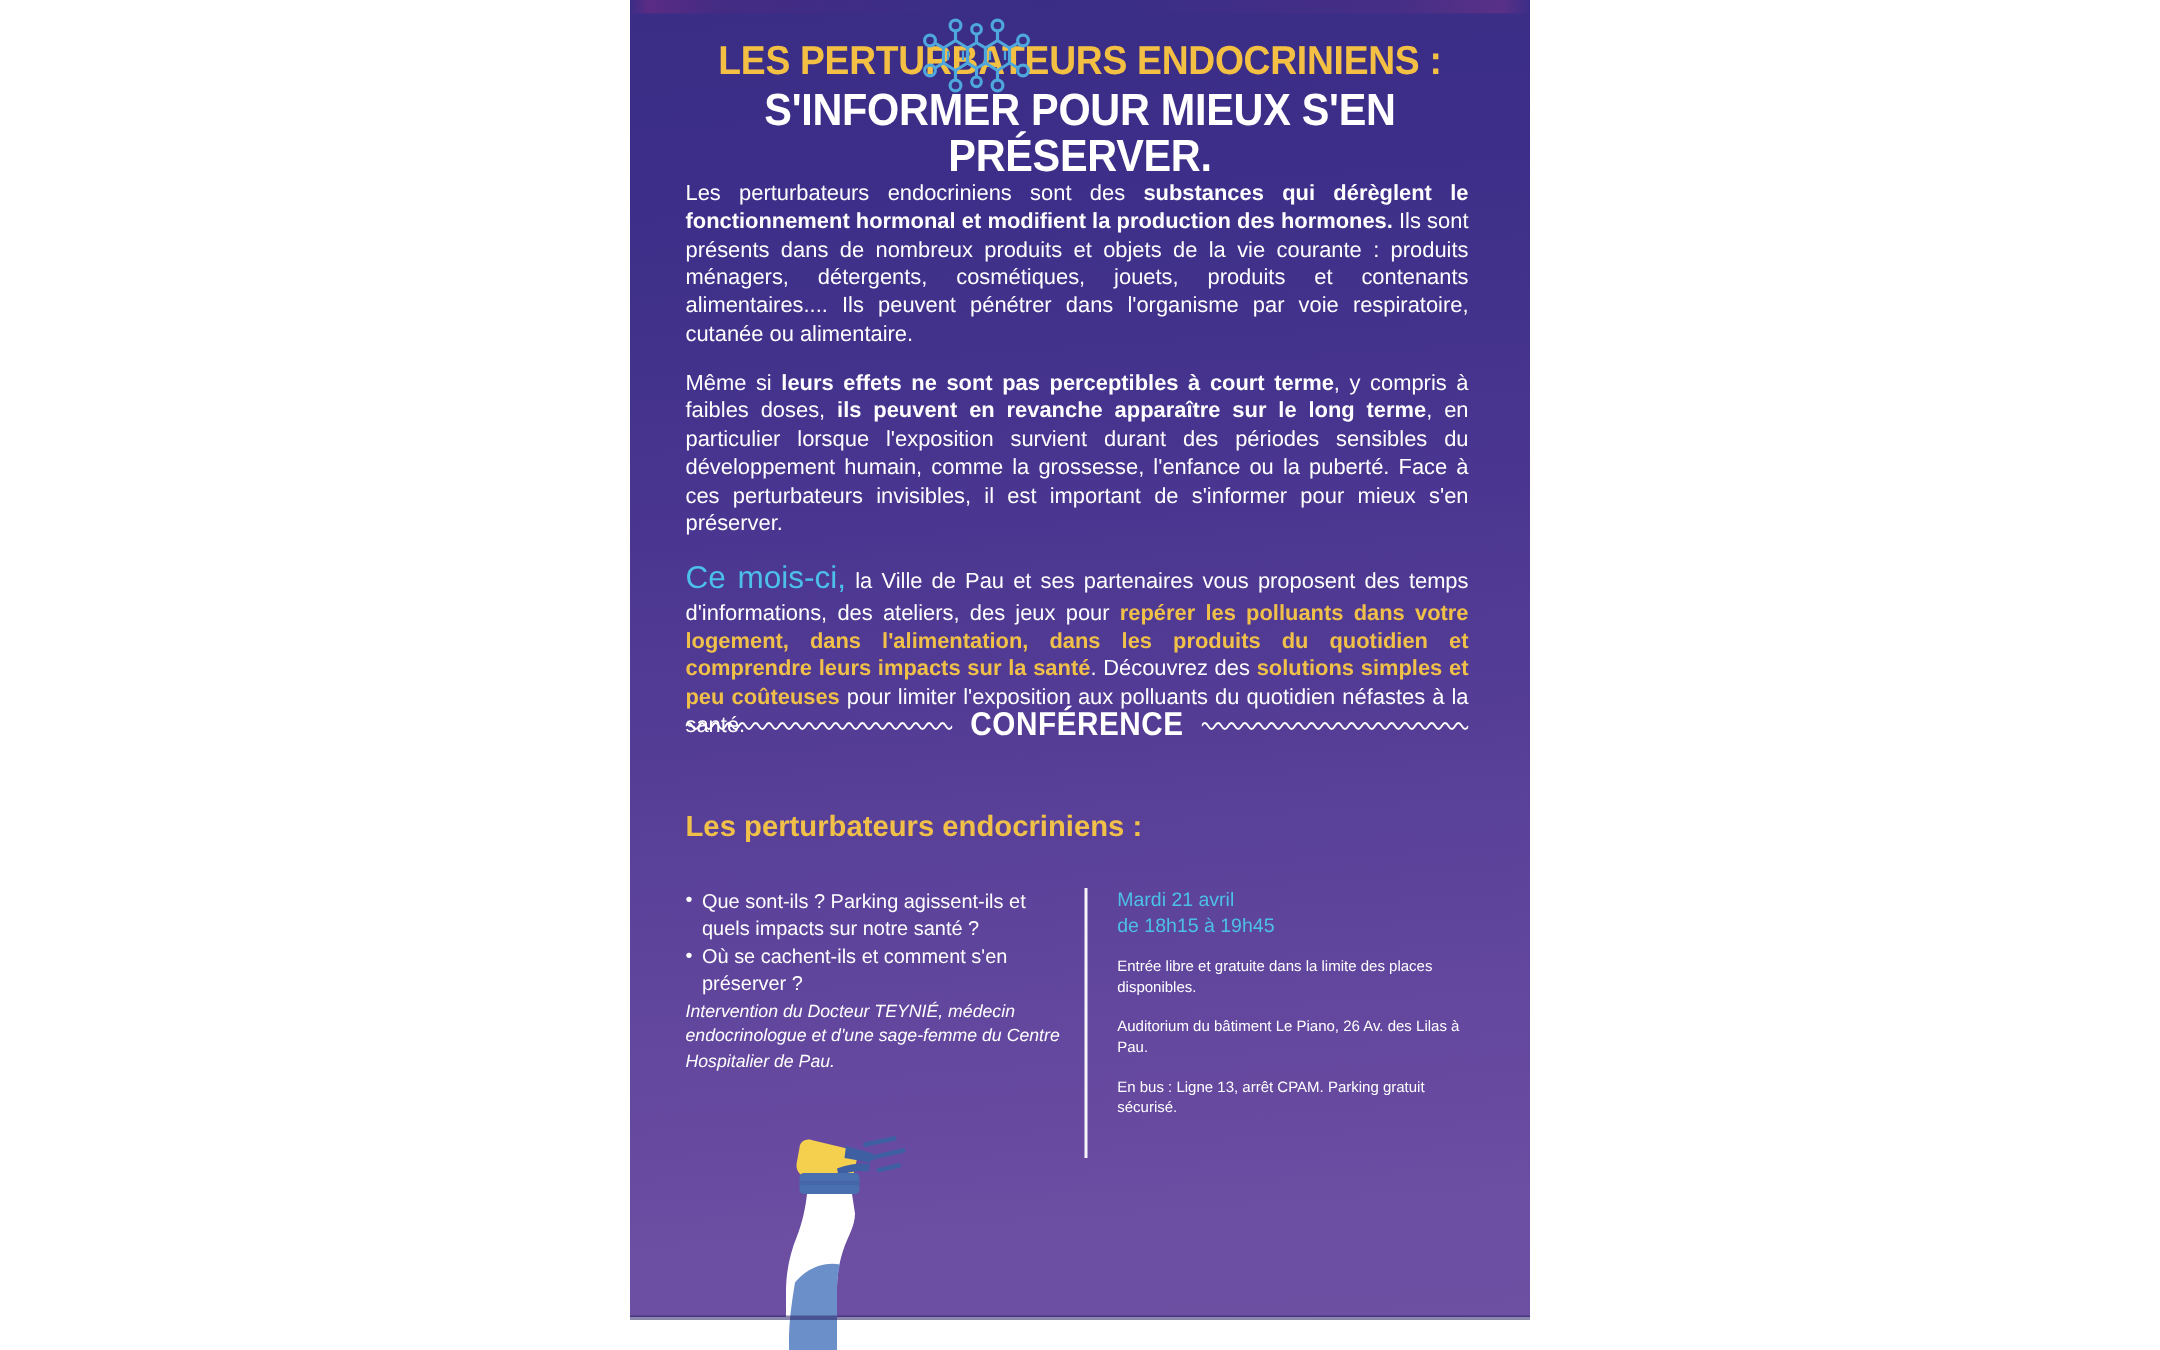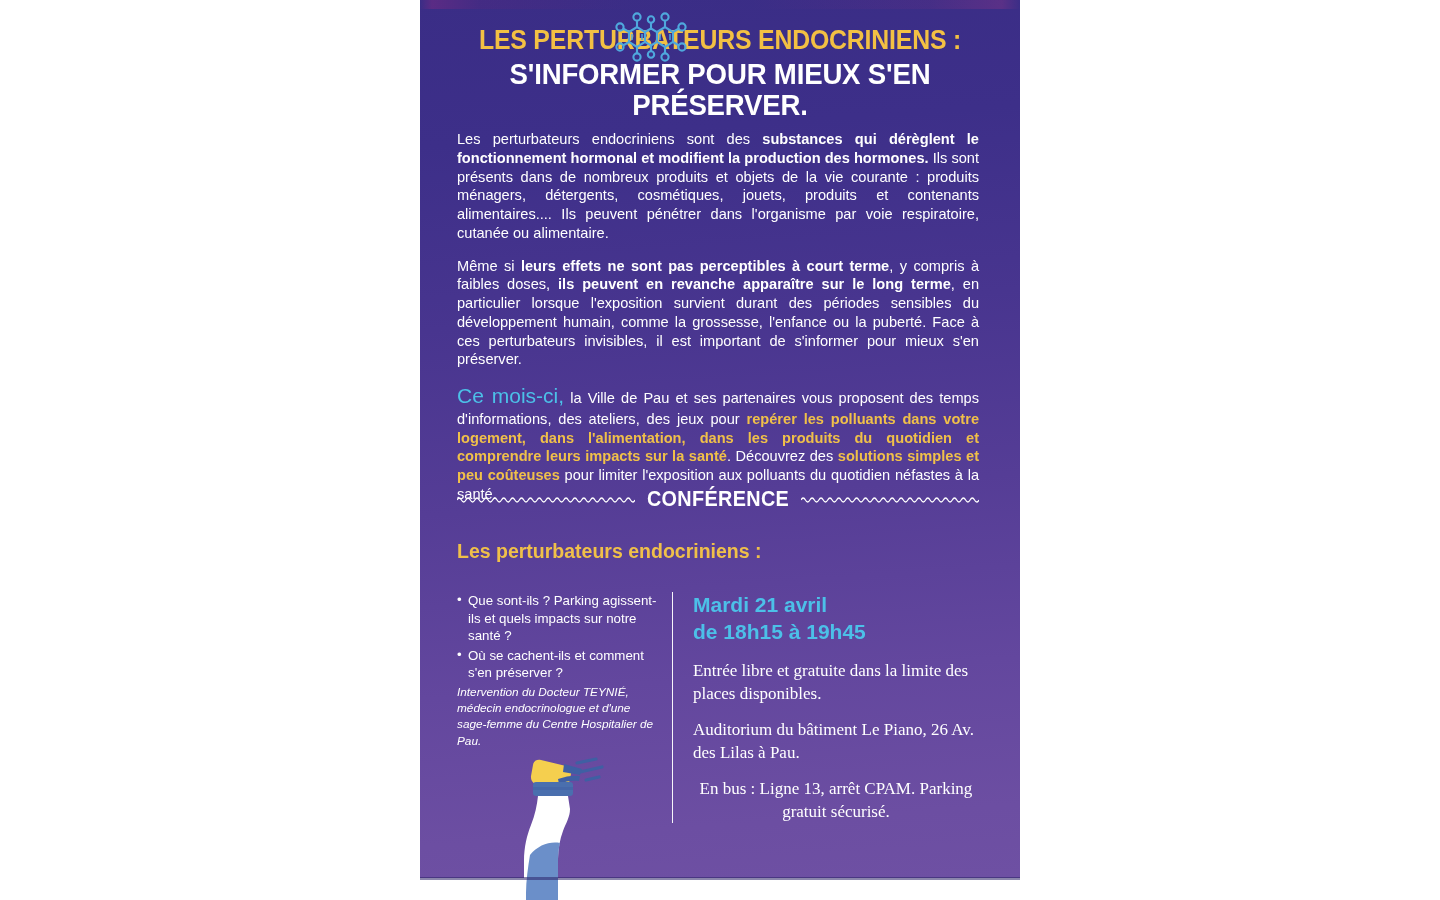--- a/index.html
+++ b/index.html
@@ -87,21 +87,21 @@
   .title-line-2 {
     font-size: 30px;
     color: #ffffff;
     margin-top: 3px;
   }
 
   
   .body-wrap {
     position: absolute;
     left: 457px - 420px;
-    top: 130px;
+    top: 120px;
     width: 522px;
     margin-left: 37px;
   }
   p.para {
     margin: 0 0 14px 0;
     color: #ffffff;
     font-size: 14.6px;
     line-height: 1.285;
     text-align: justify;
     font-family: "Liberation Sans", sans-serif;
@@ -110,21 +110,21 @@
   }
   p.para:last-child { margin-bottom: 0; }
   .b { font-weight: bold; }
   .gold { color: #f0c049; font-weight: bold; }
   .cyan { color: #4cc0e8; font-weight: normal; font-size: 21px; }
 
   
   .conf-row {
     position: absolute;
     left: 37px;
-    top: 486px;
+    top: 470px;
     width: 522px;
     display: flex;
     align-items: center;
     gap: 4px;
   }
   .wave {
     flex: 1 1 auto;
     height: 9px;
     overflow: hidden;
   }
@@ -201,33 +201,32 @@
   .intervention {
     margin-top: 0;
     color: #ffffff;
     font-size: 11.8px;
     font-style: italic;
     line-height: 1.38;
   }
 
   .date-line {
     color: #4cc0e8;
-    font-weight: bold;
-    font-size: 21px;
+    font-weight: normal;
+    font-size: 13px;
     line-height: 1.28;
     margin: 0 0 13px 0;
   }
   .info-p {
     color: #ffffff;
-    font-size: 17px;
+    font-size: 10px;
     line-height: 1.36;
     margin: 0 0 13px 0;
-    font-family: Liberation Serif, serif;
-  }
-  .info-p:last-child { margin-bottom: 0; text-align: center; }
+  }
+  .info-p:last-child { margin-bottom: 0; }
 
   
   #illus {
     position: absolute;
     left: 100px;
     top: 735px;
     width: 200px;
     height: 165px;
     pointer-events: none;
   }

